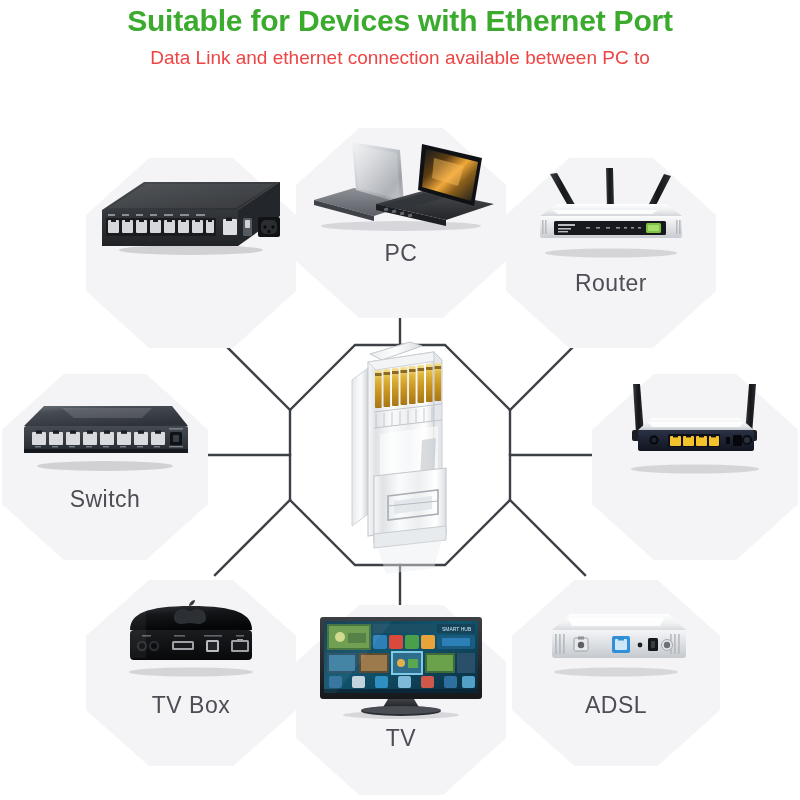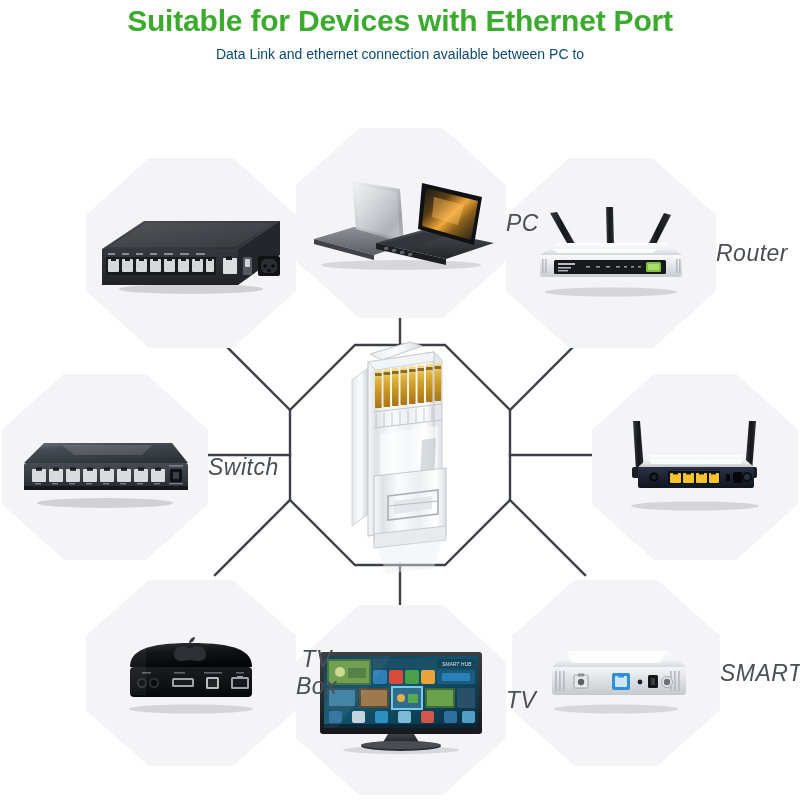--- a/index.html
+++ b/index.html
@@ -12,32 +12,32 @@
   }
   #stage{position:relative;width:800px;height:800px;}
 
   
   .hdr{position:absolute;left:0;top:0;width:800px;text-align:center;}
   .hdr-title{
     font-size:30px;font-weight:bold;color:#3aab2c;
     letter-spacing:-0.2px;line-height:1;margin-top:6px;text-align:center;
   }
   .hdr-sub{
-    font-size:14px;color:#0c4a6e;line-height:1.42;
+    font-size:19px;color:#ef4444;line-height:1.42;
     margin-top:9px;font-weight:normal;
   }
   .hdr-sub div{white-space:nowrap;}
 
   
   #diagram{position:absolute;left:0;top:110px;width:800px;height:690px;}
   #lines{position:absolute;left:0;top:0;width:800px;height:690px;}
 
   
-  .node{position:absolute;display:flex;flex-direction:row;
-        align-items:center;justify-content:flex-start;font-style:italic;}
+  .node{position:absolute;display:flex;flex-direction:column;
+        align-items:center;justify-content:flex-start;}
   .oct{
     position:absolute;left:0;top:0;width:100%;height:100%;
     background:#f4f4f6;
     -webkit-clip-path:polygon(30% 0,70% 0,100% 30%,100% 70%,70% 100%,30% 100%,0 70%,0 30%);
     clip-path:polygon(30% 0,70% 0,100% 30%,100% 70%,70% 100%,30% 100%,0 70%,0 30%);
   }
   .node-art{position:relative;z-index:2;width:100%;height:112px;}
   .node-label{
     position:relative;z-index:2;
     font-size:23px;color:#4c4d55;letter-spacing:.5px;
@@ -398,21 +398,21 @@
 
           <circle cx="128" cy="65" r="2.4" fill="#1c1f23"></circle>
 
           <rect x="136" y="58" width="10" height="13" rx="1.5" fill="#15181b"></rect>
           <rect x="139" y="61" width="4" height="7" rx="1" fill="#3a3f45"></rect>
 
           <circle cx="155" cy="65" r="5.5" fill="#e3e5e8" stroke="#a6aab0" stroke-width="1"></circle>
           <circle cx="155" cy="65" r="3.2" fill="#6c7177"></circle>
         </svg>
       </div>
-      <div class="node-label">SMART</div>
+      <div class="node-label">ADSL</div>
     </div>
 
     <div class="node" style="left:296px;top:495px;width:210px;height:190px;">
       <div class="oct"></div>
       <div class="node-art" style="height:120px;">
         <svg viewBox="0 0 210 120" width="210" height="120">
           <defs>
             <linearGradient id="tvBez" x1="0" y1="0" x2="0" y2="1">
               <stop offset="0%" stop-color="#3c4045"></stop>
                 <stop offset="100%" stop-color="#16181b"></stop>

